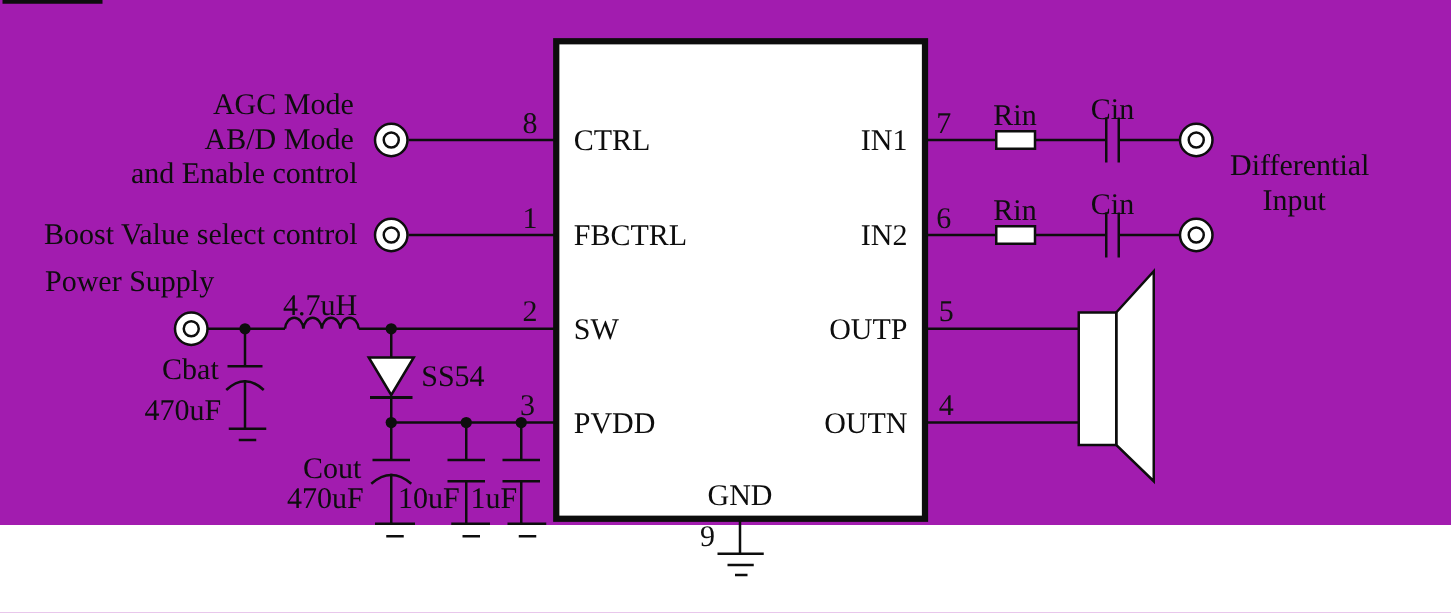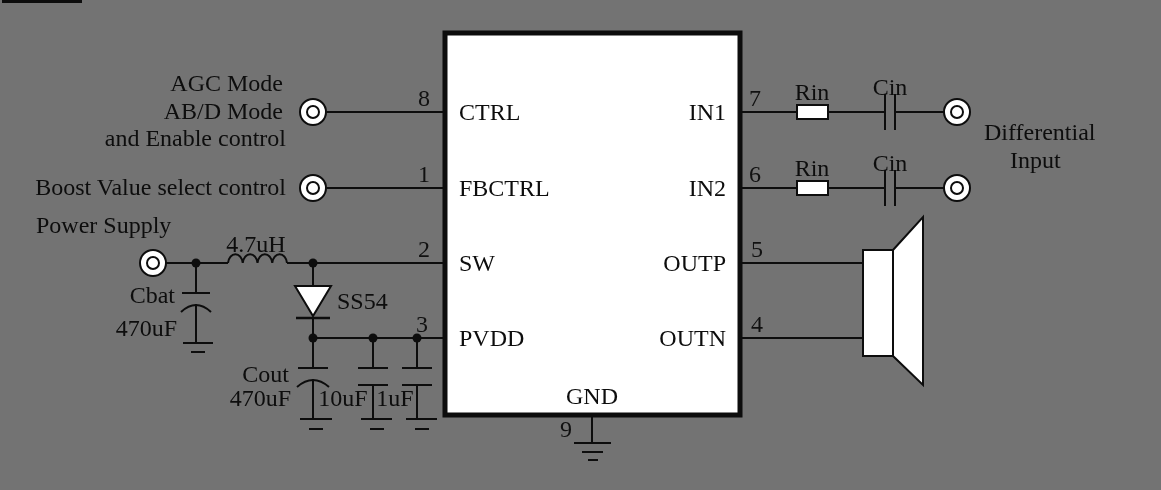--- a/index.html
+++ b/index.html
@@ -6,22 +6,22 @@
     margin: 0;
     padding: 0;
     background: #ffffff;
     width: 1161px;
     height: 490px;
     overflow: hidden;
   }
   #schematic-wrap {
     position: relative;
     width: 1161px;
-    height: 490px;
-    background: #737373;
+    height: 420px;
+    background: #a21caf;
   }
   svg {
     display: block;
   }
   .lbl {
     font-family: "Liberation Serif", "DejaVu Serif", serif;
     font-size: 24px;
     fill: #0d0d0d;
   }
   .pin-num {

